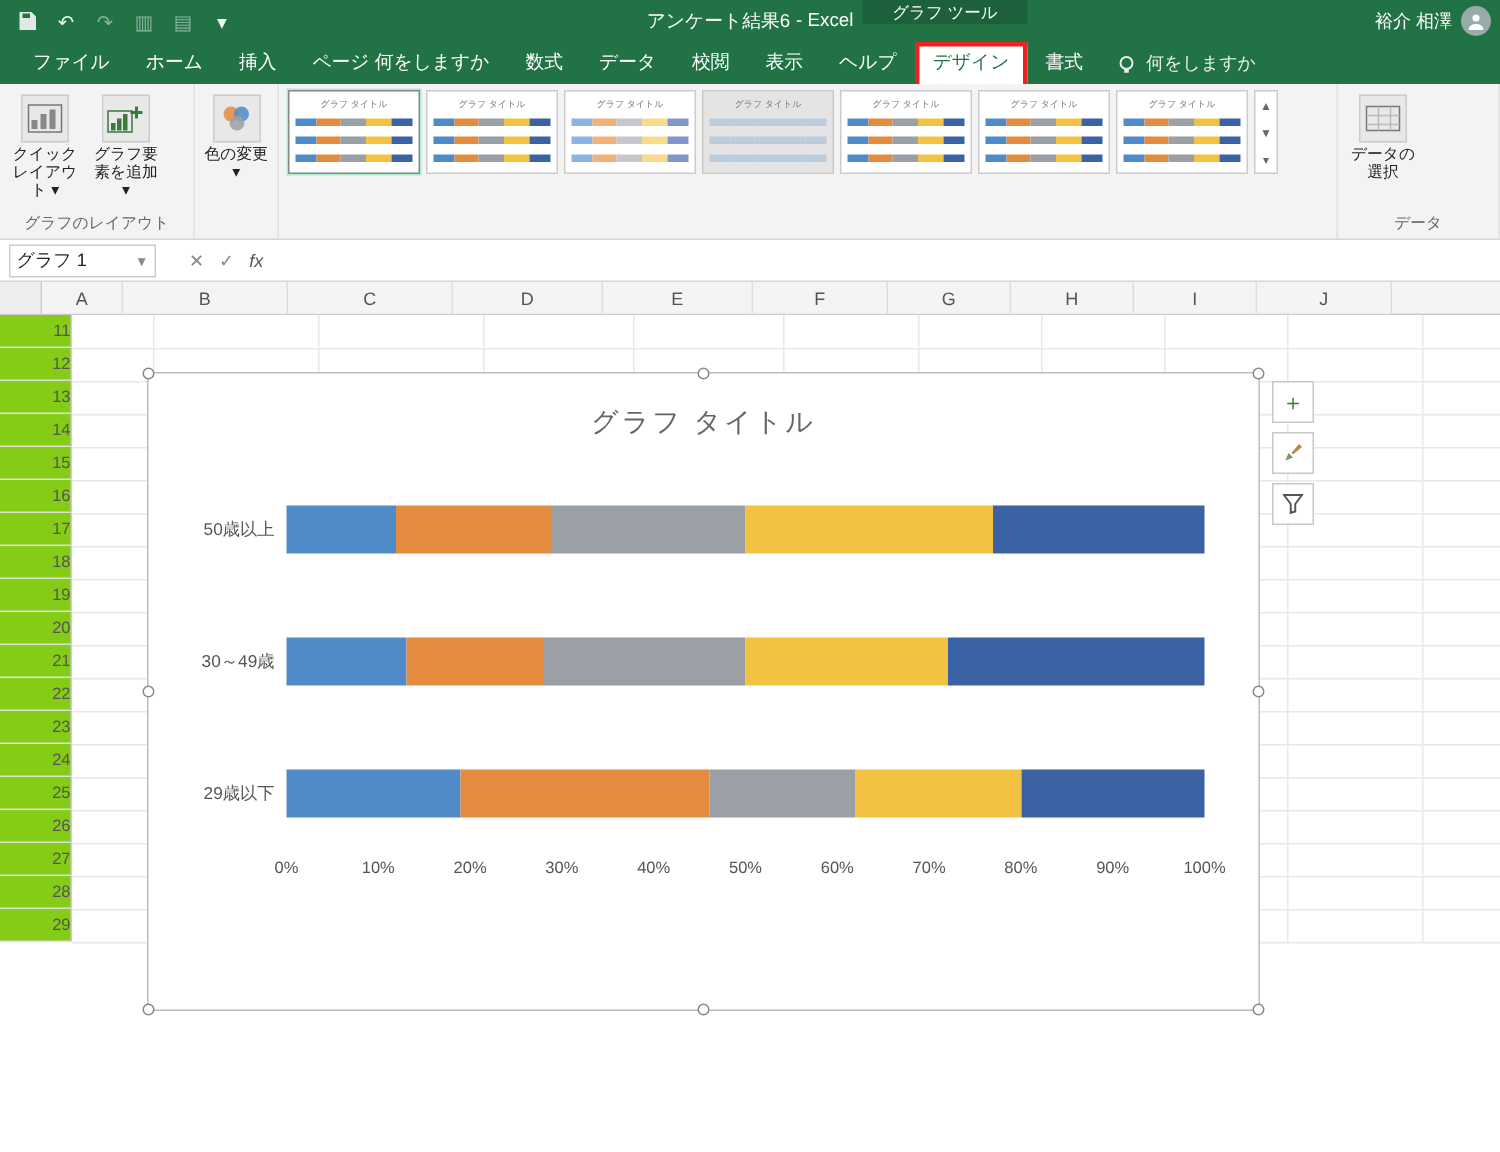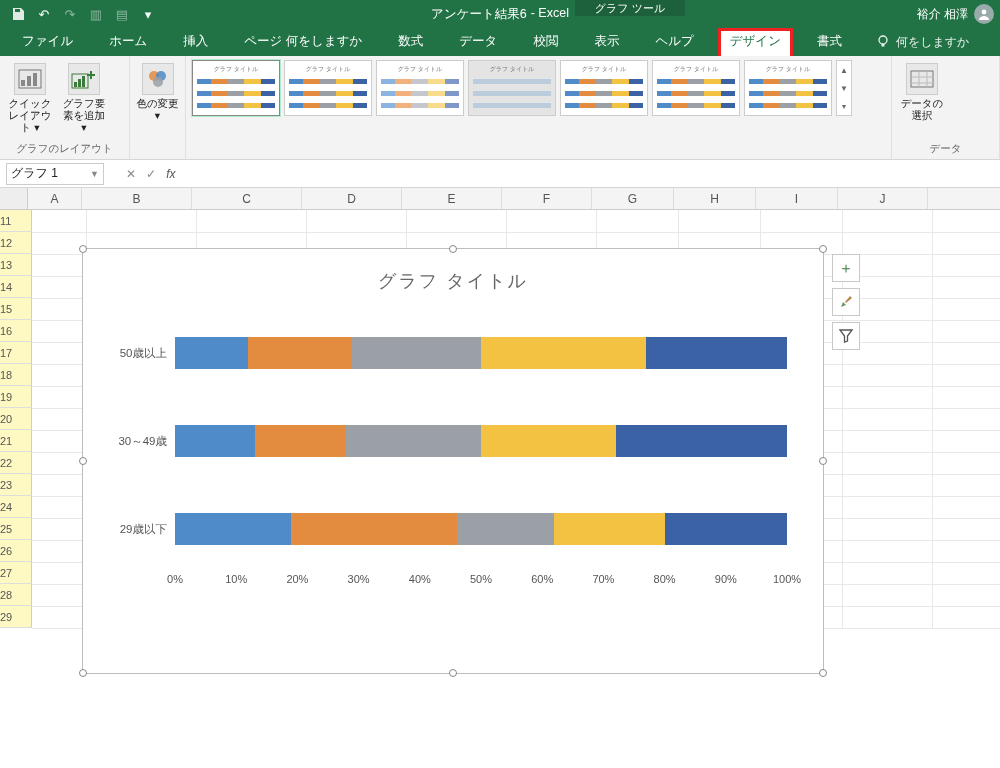--- a/index.html
+++ b/index.html
@@ -7,25 +7,25 @@
 
 .titlebar { height: 28px; background: #217346; color: #fff; display: flex; align-items: center; position: relative; }
 .qat { display: flex; align-items: center; padding-left: 6px; gap: 2px; }
 .qat-btn { width: 24px; height: 22px; display: flex; align-items: center; justify-content: center; color: #fff; font-size: 13px; opacity: .95; }
 .qat-btn.dim { opacity: .45; }
 .title-center { position: absolute; left: 50%; transform: translateX(-50%); font-size: 12.5px; display: flex; gap: 4px; }
 .tool-ctx { position: absolute; left: 575px; top: 0; width: 110px; height: 16px; background: rgba(0,0,0,.15); display: flex; align-items: center; justify-content: center; font-size: 11px; }
 .user-area { position: absolute; right: 6px; top: 4px; display: flex; align-items: center; gap: 6px; font-size: 12px; }
 .avatar { width: 20px; height: 20px; border-radius: 50%; background: #9aa; display: flex; align-items: center; justify-content: center; }
 
-.ribbon-tabs { height: 28px; background: #217346; display: flex; align-items: flex-end; padding-left: 10px; gap: 12px; color: #fff; }
+.ribbon-tabs { height: 28px; background: #217346; display: flex; align-items: flex-end; padding-left: 10px; gap: 0; color: #fff; }
 .rtab { padding: 5px 12px 6px; font-size: 12.5px; cursor: default; }
 .rtab.active { background: #fff; color: #217346; border: 3px solid #e22; border-bottom: none; padding: 2px 9px 6px; }
 .rtab-box { display:inline-block; }
-.tell-me { display: flex; gap: 6px; padding: 5px 10px; font-size: 12px; opacity: .9; }
+.tell-me { display: flex; align-items: center; gap: 6px; padding: 5px 10px; font-size: 12px; opacity: .9; }
 .bulb { width: 14px; height: 14px; }
 
 .ribbon { height: 104px; background: #f3f3f3; border-bottom: 1px solid #d6d6d6; display: flex; }
 .rgroup { border-right: 1px solid #e0e0e0; padding: 4px 6px 2px; display: flex; flex-direction: column; justify-content: space-between; }
 .rgroup-body { display: flex; align-items: flex-start; gap: 6px; flex: 1; }
 .rgroup-label { text-align: center; font-size: 10.5px; color: #666; padding: 2px 0 1px; }
 .big-btn { display: flex; flex-direction: column; align-items: center; width: 48px; font-size: 10.5px; line-height: 1.15; text-align: center; gap: 2px; padding-top: 3px; }
 .big-btn .ic { width: 32px; height: 32px; background: #e8e8e8; border: 1px solid #ccc; display: flex; align-items:center; justify-content:center; }
 .style-gallery { display: flex; gap: 4px; align-items: center; }
 .style-thumb { width: 88px; height: 56px; background: #fff; border: 1px solid #ccc; padding: 4px; display: flex; flex-direction: column; gap: 2px; }
@@ -41,21 +41,21 @@
 .namebox { width: 98px; height: 22px; border: 1px solid #ccc; margin: 0 4px 0 6px; padding: 0 4px; display: flex; align-items: center; justify-content: space-between; font-size: 12px; }
 .fx-area { display: flex; align-items: center; gap: 10px; padding-left: 18px; color: #888; }
 .fx-sym { font-style: italic; font-size: 12px; color: #555; }
 
 .sheet { position: relative; background: #fff; }
 .col-headers { display: flex; height: 22px; border-bottom: 1px solid #ccc; background: #f4f4f4; }
 .corner { width: 28px; border-right: 1px solid #ccc; background: #eee; }
 .colh { border-right: 1px solid #ddd; text-align: center; line-height: 22px; font-size: 12px; color: #555; background: #f4f4f4; }
 .gridbody { display: flex; }
 .row-headers { display: flex; flex-direction: column; }
-.rowh { width: 32px; height: 22px; border-right: 1px solid #ccc; border-bottom: 1px solid #ddd; text-align: left; line-height: 22px; font-size: 11px; color: #555; background: #fef9c3; }
+.rowh { width: 48px; height: 22px; border-right: 1px solid #ccc; border-bottom: 1px solid #ddd; text-align: right; line-height: 22px; font-size: 11px; color: #555; background: #84cc16; }
 .cells { position: relative; flex: 1; }
 .gridlines { position: absolute; inset: 0; }
 .vline { position:absolute; top:0; bottom:0; width:1px; background:#e8e8e8; }
 .hline { position:absolute; left:0; right:0; height:1px; background:#e8e8e8; }
 
 .chart-obj { position: absolute; left: 50px; top: 38px; width: 742px; height: 426px; background: #fff; border: 1px solid #bdbdbd; }
 .sel-handle { position: absolute; width: 8px; height: 8px; background: #fff; border: 1px solid #888; border-radius: 50%; }
 .chart-inner { position: absolute; inset: 12px 12px 12px 12px; }
 .chart-title { text-align: center; font-size: 18px; color: #666; padding: 8px 0 14px; letter-spacing: 2px; }
 .plot { position: relative; height: 260px; margin: 0 24px 0 80px; }

